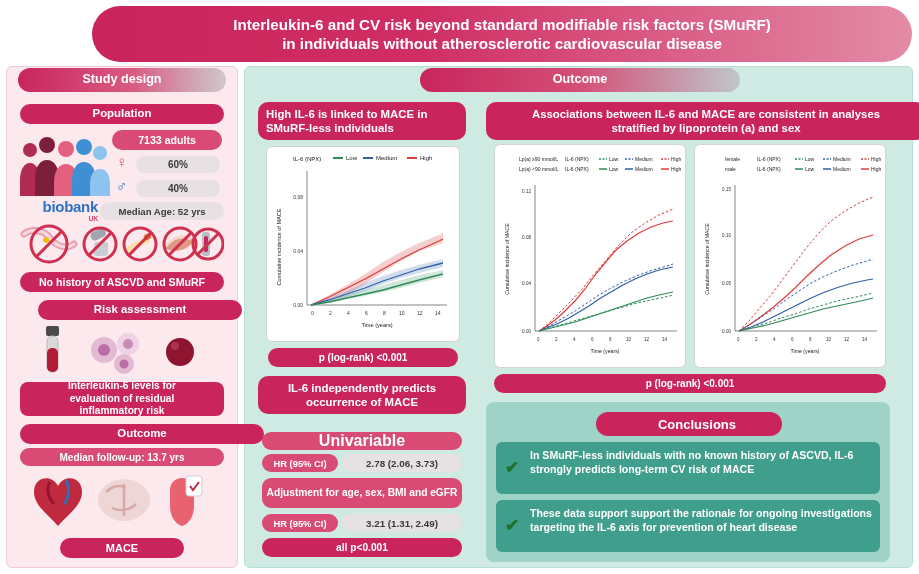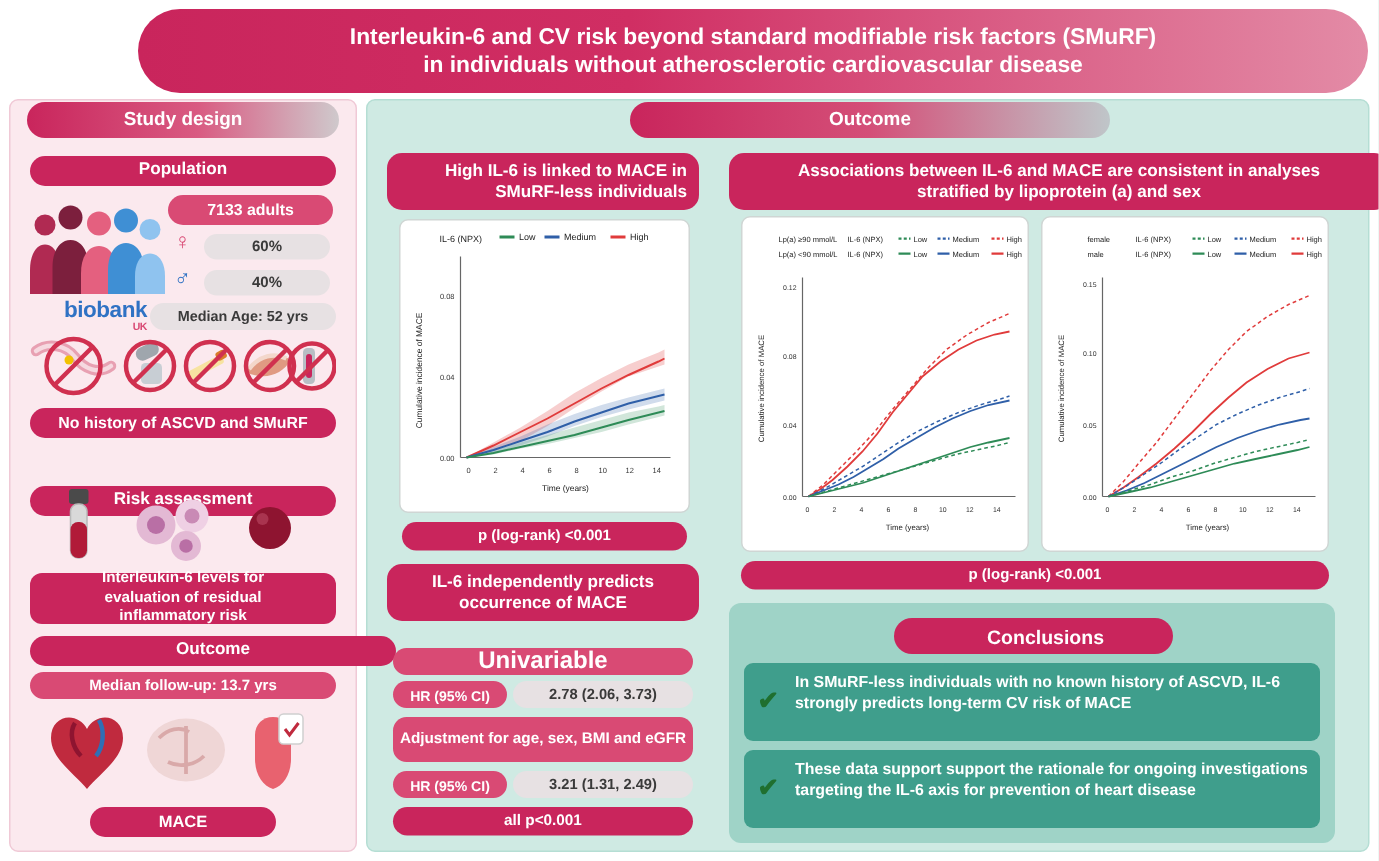--- a/index.html
+++ b/index.html
@@ -108,21 +108,21 @@
 
   .people { position:absolute; left:16px; top:128px; width:96px; height:74px; }
 
   .risk-icons { position:absolute; left:16px; top:222px; width:208px; height:44px; }
   .nohx {
     position:absolute; left:20px; top:272px; width:204px; height:20px;
     background:#c9255c; color:#fff; border-radius:10px;
     font-size:10.6px; font-weight:bold; display:flex; align-items:center; justify-content:center;
   }
 
-  .risk-hdr { position:absolute; left:20px; top:300px; width:204px; height:20px;margin-top:24px; }
+  .risk-hdr { position:absolute; left:38px; top:300px; width:204px; height:20px; }
   .risk-art { position:absolute; left:20px; top:324px; width:204px; height:56px; }
   .il6-box {
     position:absolute; left:20px; top:382px; width:204px; height:34px;
     background:#c9255c; color:#fff; border-radius:8px;
     font-size:10.2px; font-weight:bold; text-align:center;
     display:flex; align-items:center; justify-content:center; line-height:1.25;
     padding:0 22px;
   }
 
   .outcome-hdr { position:absolute; left:20px; top:424px; width:244px; height:20px; }
@@ -138,21 +138,21 @@
     font-size:11px; font-weight:bold; display:flex; align-items:center; justify-content:center;
   }
 
   
   .card {
     position:absolute; background:#ffffff; border:1px solid #cfd6d4; border-radius:6px;
   }
   .res-left-hdr {
     position:absolute; left:258px; top:102px; width:208px; height:38px;
     background:#c9255c; border-radius:10px; color:#fff; font-weight:bold;
-    font-size:11.4px; text-align:right; display:flex; align-items:center; justify-content:center;
+    font-size:11.4px; text-align:left; display:flex; align-items:center; justify-content:center;
     line-height:1.25; padding:16px 8px;
   }
   .km-card { left:266px; top:146px; width:194px; height:196px; }
   .plogrank1 {
     position:absolute; left:268px; top:348px; width:190px; height:19px;
     background:#c9255c; border-radius:10px; color:#fff; font-weight:bold;
     font-size:10px; display:flex; align-items:center; justify-content:center;
   }
   .res-left-hdr2 {
     position:absolute; left:258px; top:376px; width:208px; height:38px;

